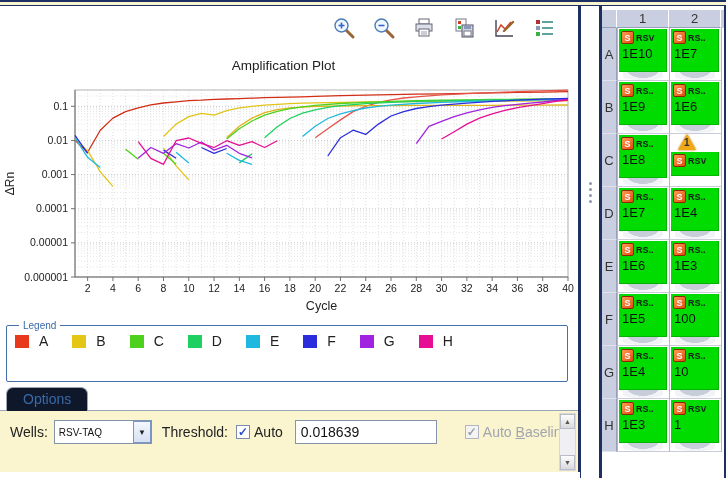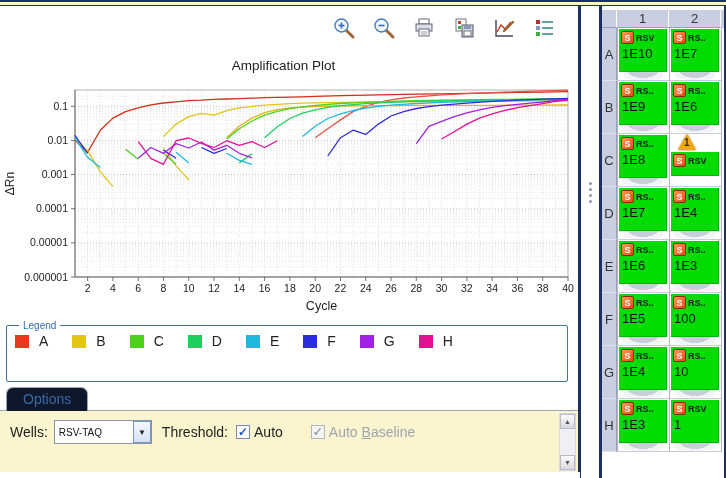--- a/index.html
+++ b/index.html
@@ -370,20 +370,21 @@
     <div class="options-panel">
       <div class="opt-row">
         <span class="olbl">Wells:</span>
         <div class="dropdown">
           <span class="dd-text">RSV-TAQ</span>
           <span class="dd-btn">▼</span>
         </div>
         <span class="olbl">Threshold:</span>
         <span class="cbx">✓</span>
         <span class="olbl">Auto</span>
+        <input class="thr-input" value="0.018639" style="">
         <span class="baseline-group">
           <span class="cbx gray">✓</span>
           <span style="white-space:pre">Auto </span>
             <u>B</u>
             <span>aseline</span>
         </span>
       </div>
       <div class="mini-vscroll">
         <div class="vs-btn">▲</div>
         <div class="vs-btn">▼</div>

